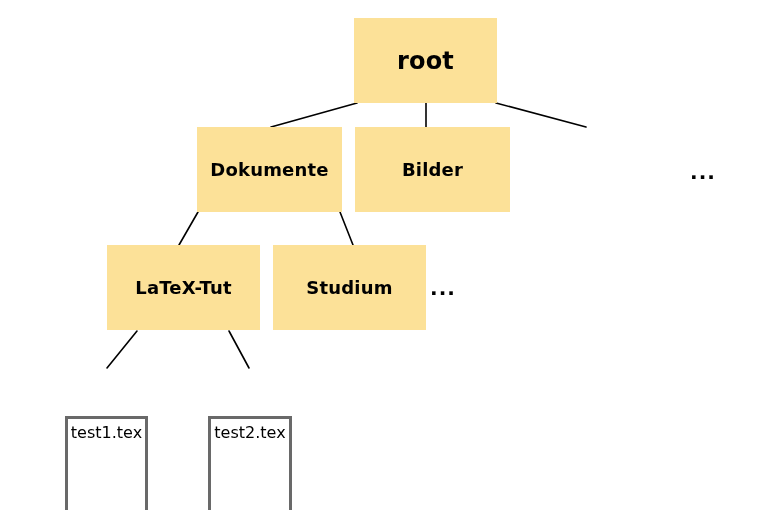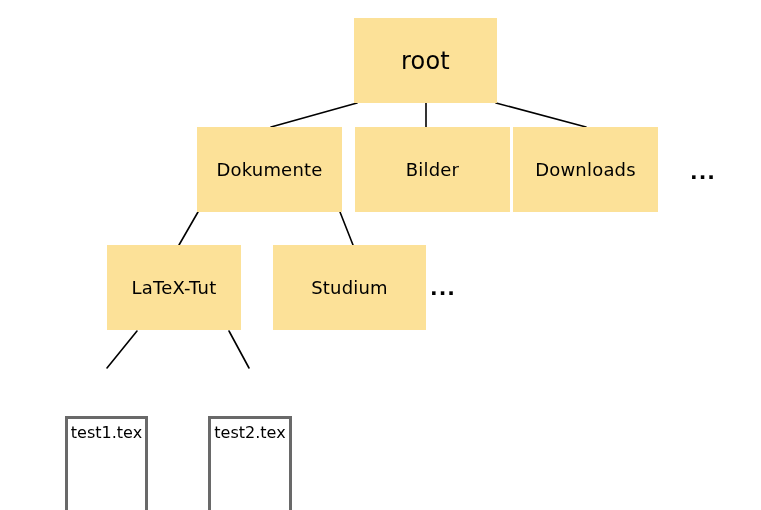--- a/index.html
+++ b/index.html
@@ -31,21 +31,21 @@
     stroke-linecap: round;
   }
   .node {
     position: absolute;
     display: flex;
     align-items: center;
     justify-content: center;
   }
   .folder {
     background: var(--folder-fill);
-    font-weight: normal;
+    font-weight: bold;
     font-size: 18px;
     letter-spacing: 0.2px;
     justify-content: center;
   }
   .folder.root-node {
     font-size: 24px;
   }
   .file {
     background: #ffffff;
     border: 3px solid var(--file-border);
@@ -62,21 +62,21 @@
     justify-content: center;
     font-weight: bold;
     font-size: 20px;
     letter-spacing: 1px;
   }
   
   .pos-root      { left: 354px; top:  18px; width: 143px; height: 85px; }
   .pos-dokumente { left: 197px; top: 127px; width: 145px; height: 85px; }
   .pos-bilder    { left: 355px; top: 127px; width: 155px; height: 85px; }
   .pos-downloads { left: 513px; top: 127px; width: 145px; height: 85px; }
-  .pos-latextut  { left: 107px; top: 245px; width: 134px; height: 85px; }
+  .pos-latextut  { left: 107px; top: 245px; width: 153px; height: 85px; }
   .pos-studium   { left: 273px; top: 245px; width: 153px; height: 85px; }
   .pos-test1     { left:  65px; top: 369px; width:  83px; height: 99px; }
   .pos-test2     { left: 208px; top: 369px; width:  84px; height: 99px; }
   .pos-ell1      { left: 681px; top: 156px; width:  44px; height: 32px; }
   .pos-ell2      { left: 421px; top: 272px; width:  44px; height: 32px; }
 </style>
 </head>
 <body>
 
 <div class="canvas">
@@ -94,23 +94,20 @@
   <div class="node folder root-node pos-root">
     <span>root</span>
   </div>
 
   <div class="node folder pos-dokumente">
     <span>Dokumente</span>
   </div>
   <div class="node folder pos-bilder">
     <span>Bilder</span>
   </div>
-  <div class="node folder pos-downloads">
-    <span>Downloads</span>
-  </div>
   <div class="ellipsis pos-ell1">...</div>
 
   <div class="node folder pos-latextut">
     <span>LaTeX-Tut</span>
   </div>
   <div class="node folder pos-studium">
     <span>Studium</span>
   </div>
   <div class="ellipsis pos-ell2">...</div>
 

